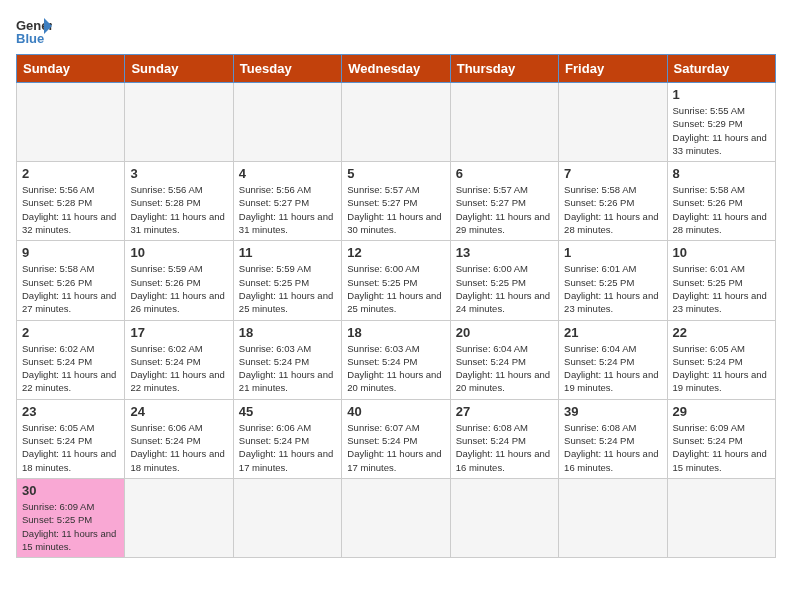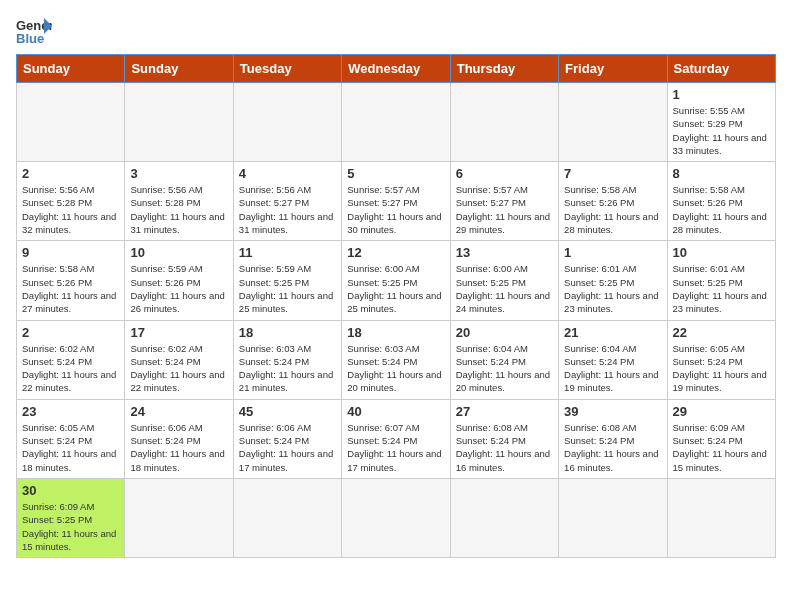--- a/index.html
+++ b/index.html
@@ -75,21 +75,21 @@
     }
     .day-info {
       font-size: 9.5px;
       color: #333;
       line-height: 1.4;
     }
     .last-row td {
       background: #f5f5f5;
     }
     .last-row td.has-data {
-      background: #bef264;
+      background: #f9a8d4;
     }
   </style>
 </head>
 <body>
 
 <div class="header-section">
   <div class="logo">
     <svg class="logo-icon" viewBox="0 0 36 30">
       <text x="0" y="14" font-size="13" font-weight="bold" fill="#333" font-family="Arial">General</text>
       <text x="0" y="27" font-size="13" font-weight="bold" fill="#3d7fc1" font-family="Arial">Blue</text>

